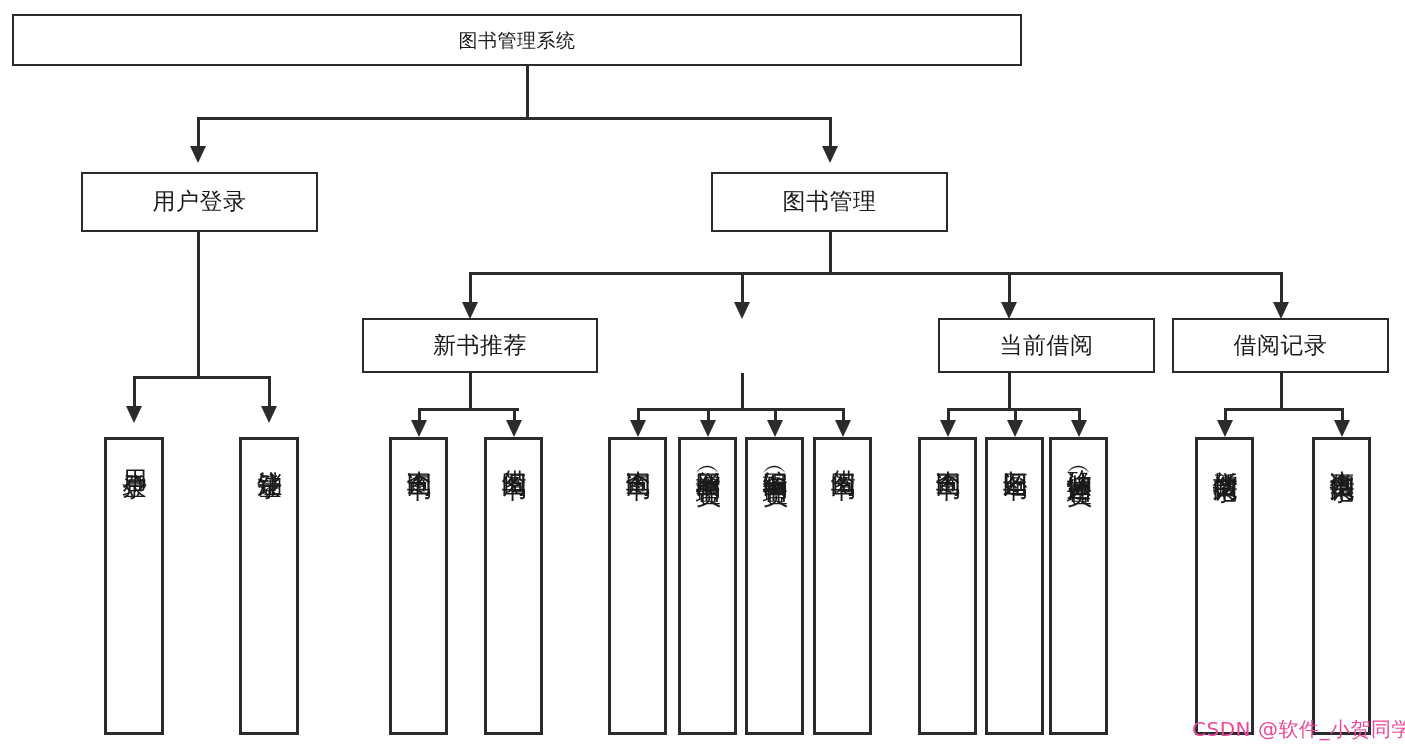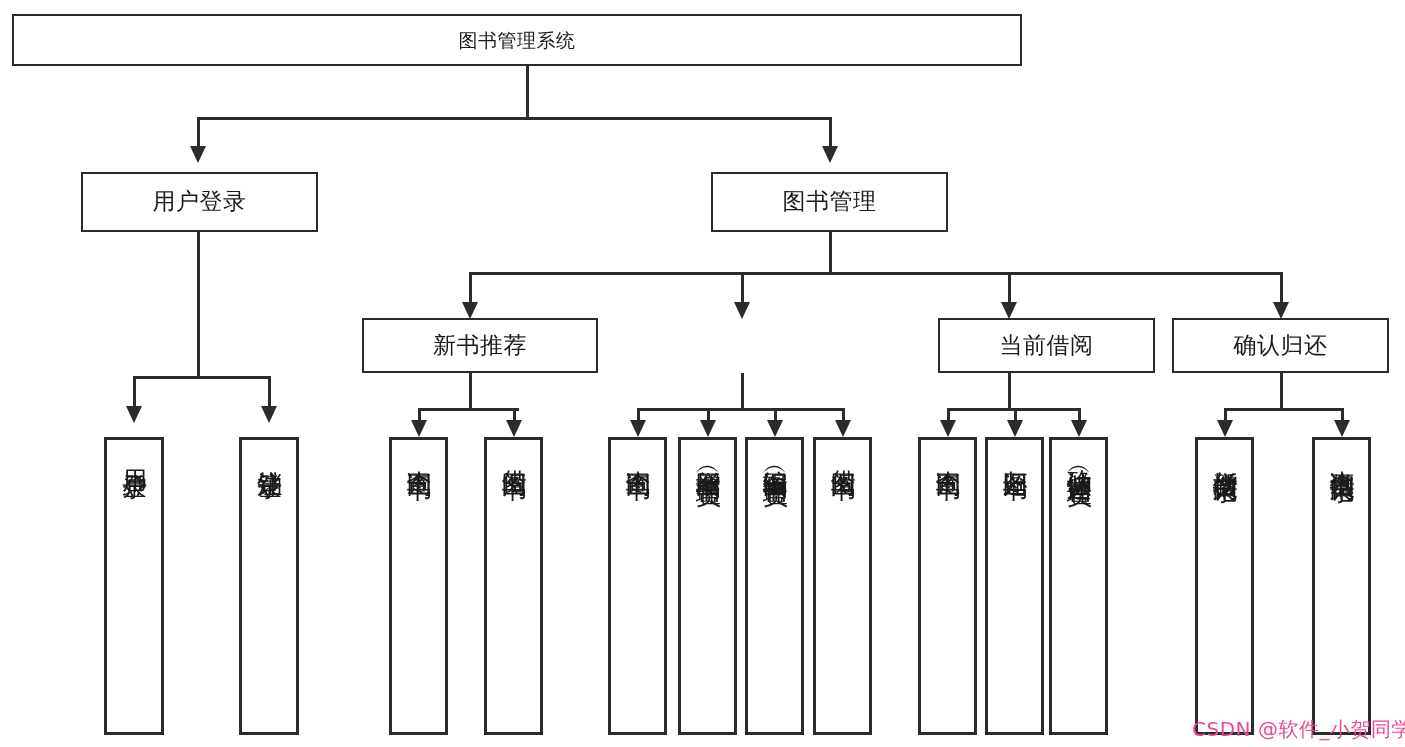--- a/index.html
+++ b/index.html
@@ -131,21 +131,21 @@
   <div class="ln v" style="left:1280px;top:272px;height:31px;"></div>
   <div class="arrow" style="left:1273px;top:302px;"></div>
 
   <div class="node branch" style="left:362px;top:318px;width:236px;height:55px;">
     <span class="lbl">新书推荐</span>
   </div>
   <div class="node branch" style="left:901px;top:318px;width:217px;height:55px;margin-left:37px;">
     <span class="lbl">当前借阅</span>
   </div>
   <div class="node branch" style="left:1172px;top:318px;width:217px;height:55px;">
-    <span class="lbl">确认归还</span>
+    <span class="lbl">借阅记录</span>
   </div>
 
   <div class="ln v" style="left:469px;top:373px;height:37px;"></div>
   <div class="ln h" style="left:418px;top:408px;width:101px;"></div>
   <div class="ln v" style="left:418px;top:408px;height:22px;"></div>
   <div class="arrow" style="left:411px;top:420px;"></div>
   <div class="ln v" style="left:513px;top:408px;height:22px;"></div>
   <div class="arrow" style="left:506px;top:420px;"></div>
 
   <div class="node leaf" style="left:389px;top:437px;width:59px;height:298px;">

